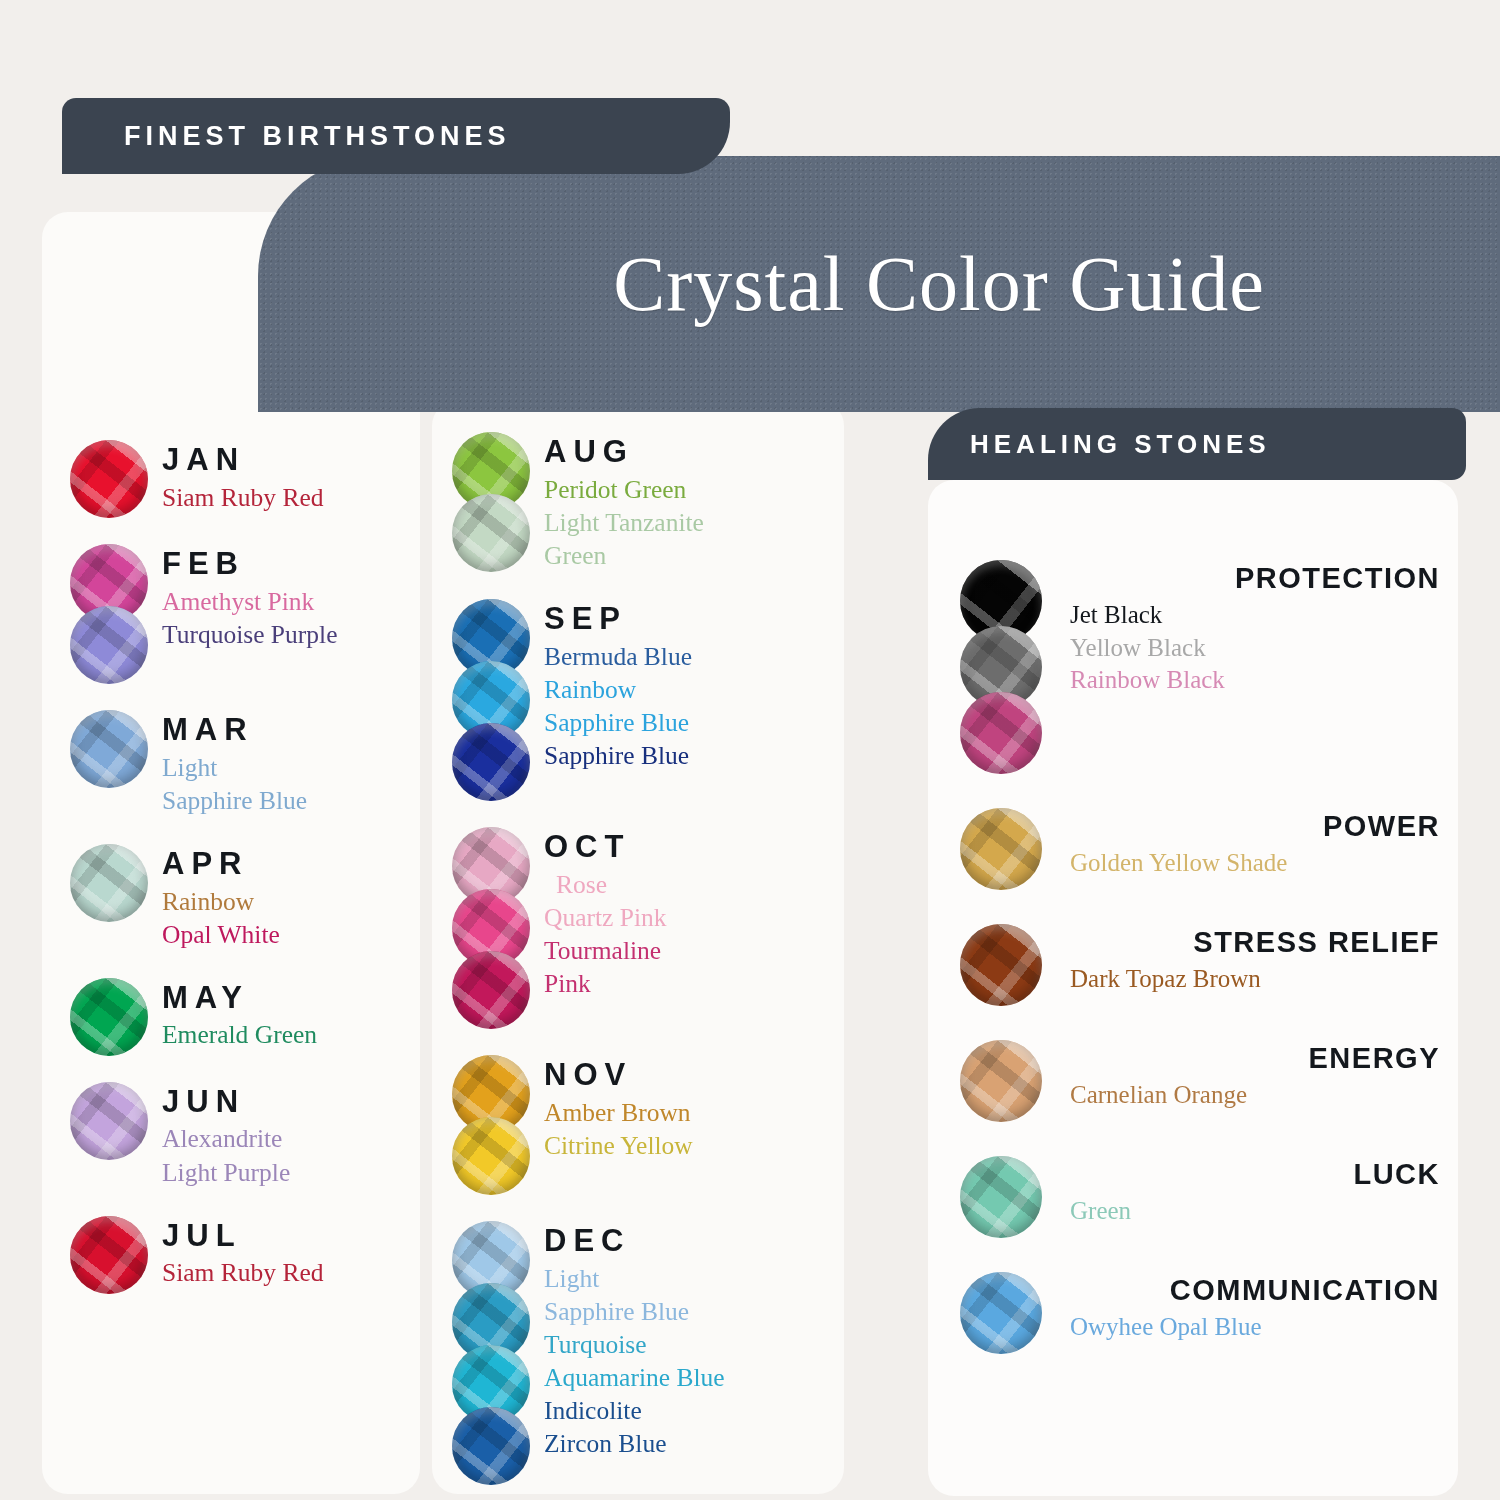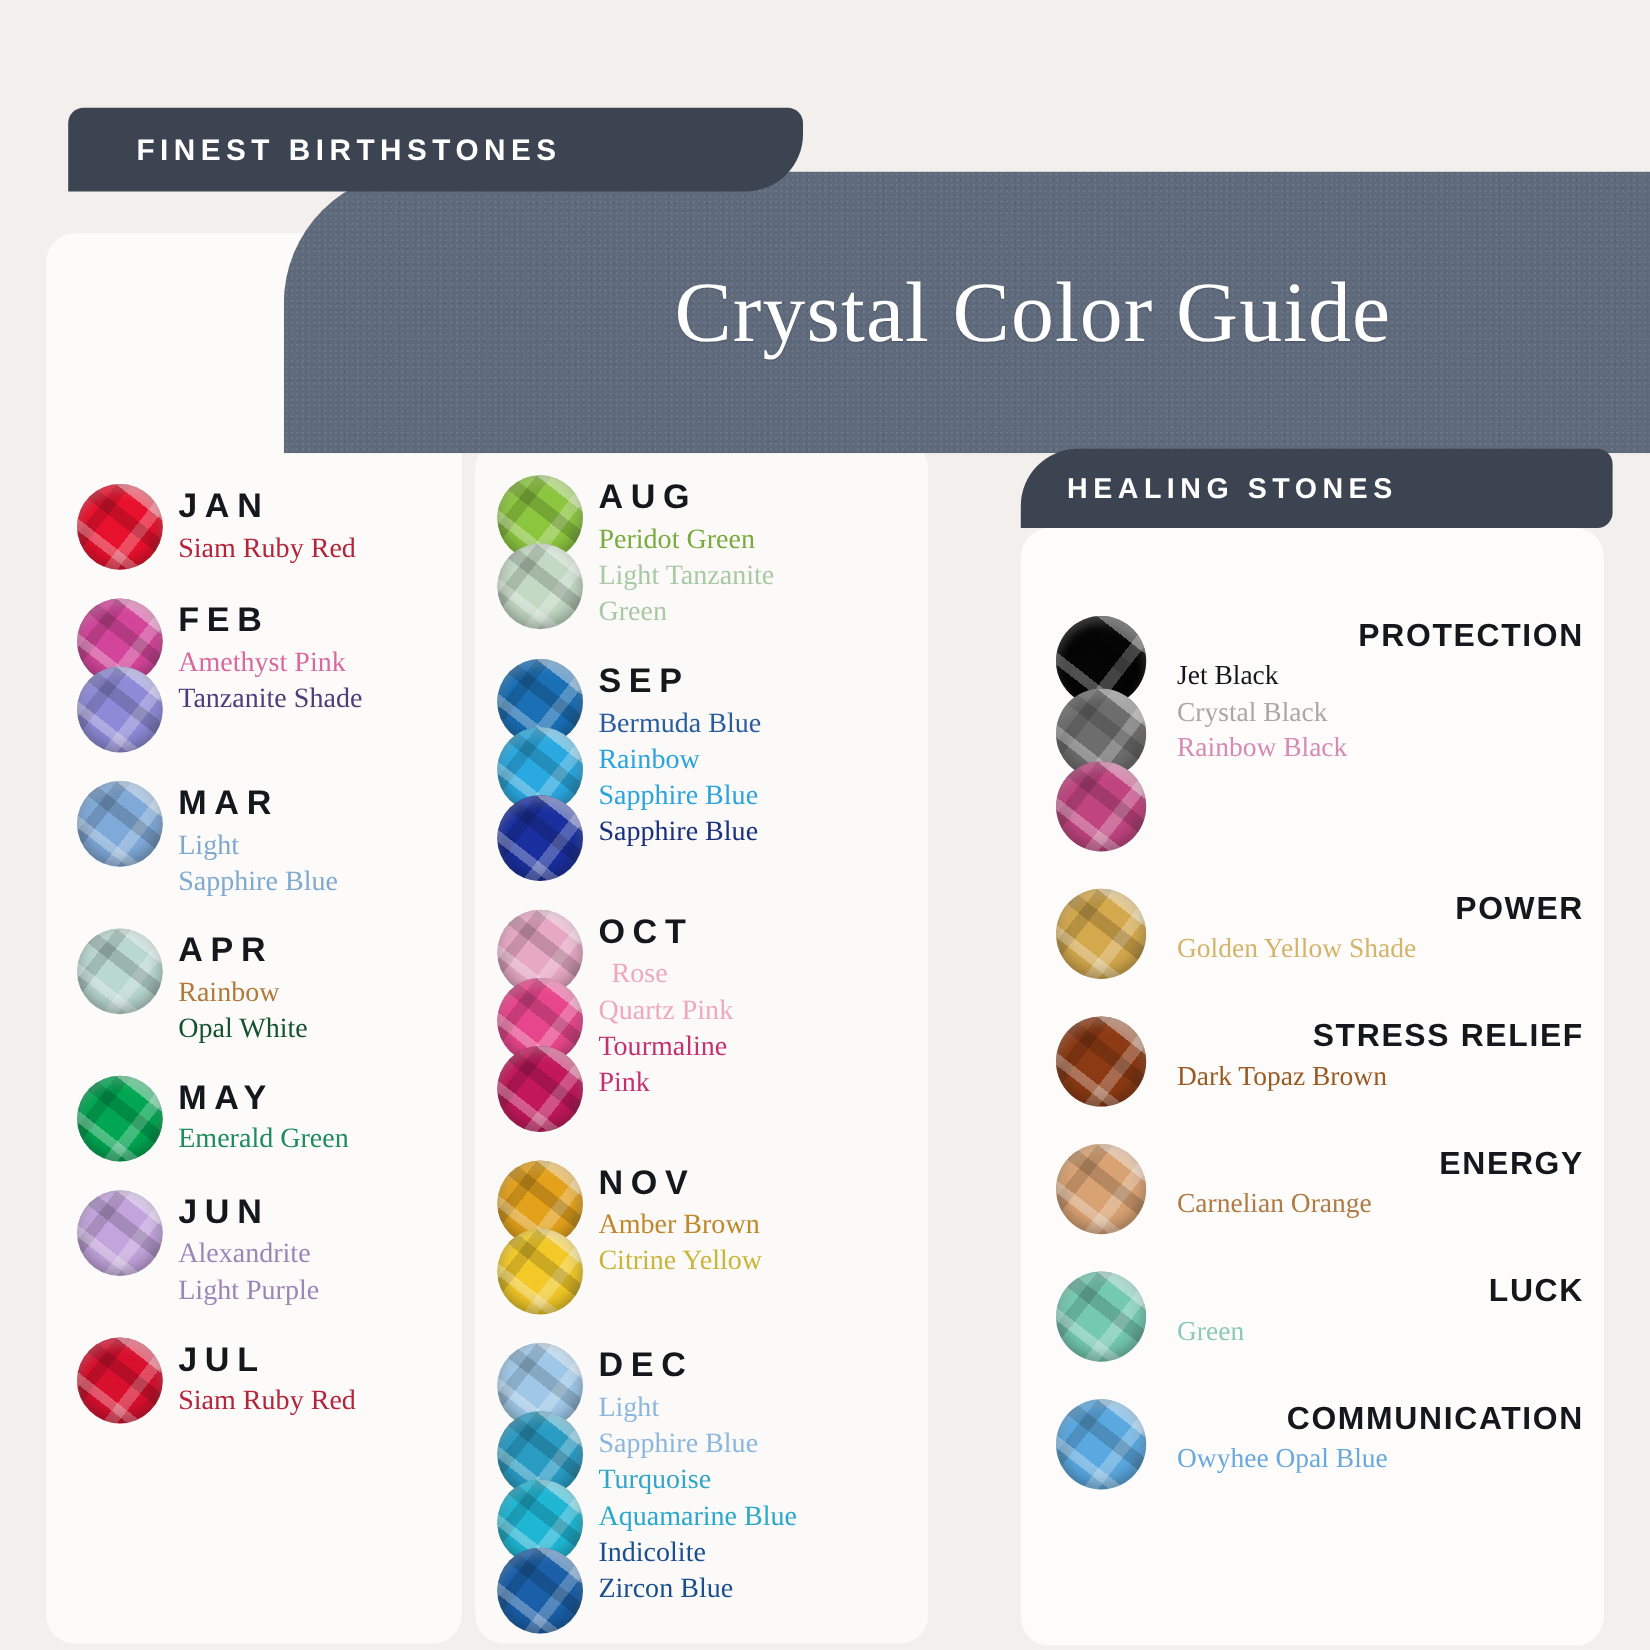--- a/index.html
+++ b/index.html
@@ -164,41 +164,41 @@
         </div>
       </div>
       <div class="entry">
         <div class="gems">
           <div class="gem" style="background: rgb(211, 69, 154);"></div>
           <div class="gem" style="background: rgb(142, 138, 216);"></div>
         </div>
         <div class="txt">
           <div class="label">FEB</div>
           <div class="sub" style="color: rgb(216, 105, 159);">Amethyst Pink</div>
-          <div class="sub" style="color: rgb(74, 63, 122);">Tanzanite Shade</div>
+          <div class="sub" style="color: rgb(74, 63, 122);">Turquoise Purple</div>
         </div>
       </div>
       <div class="entry">
         <div class="gems">
           <div class="gem" style="background: rgb(127, 169, 216);"></div>
         </div>
         <div class="txt">
           <div class="label">MAR</div>
           <div class="sub" style="color: rgb(127, 169, 207);">Light</div>
           <div class="sub" style="color: rgb(127, 169, 207);">Sapphire Blue</div>
         </div>
       </div>
       <div class="entry">
         <div class="gems">
           <div class="gem" style="background: rgb(185, 216, 207);"></div>
         </div>
         <div class="txt">
           <div class="label">APR</div>
           <div class="sub" style="color: rgb(176, 122, 60);">Rainbow</div>
-          <div class="sub" style="color: #14532d;">Opal White</div>
+          <div class="sub" style="color: #be185d;">Opal White</div>
         </div>
       </div>
       <div class="entry">
         <div class="gems">
           <div class="gem" style="background: rgb(0, 166, 81);"></div>
         </div>
         <div class="txt">
           <div class="label">MAY</div>
           <div class="sub" style="color: rgb(31, 139, 95);">Emerald Green</div>
         </div>
@@ -296,21 +296,21 @@
   <div class="col" id="col-right">
       <div class="entry">
         <div class="gems">
           <div class="gem" style="background: rgb(5, 5, 5);"></div>
           <div class="gem" style="background: rgb(109, 109, 109);"></div>
           <div class="gem" style="background: rgb(192, 68, 127);"></div>
         </div>
         <div class="txt">
           <div class="label tight">PROTECTION</div>
           <div class="sub" style="color: rgb(20, 24, 29);">Jet Black</div>
-          <div class="sub" style="color: rgb(168, 168, 168);">Crystal Black</div>
+          <div class="sub" style="color: rgb(168, 168, 168);">Yellow Black</div>
           <div class="sub" style="color: rgb(214, 138, 180);">Rainbow Black</div>
         </div>
       </div>
       <div class="entry">
         <div class="gems">
           <div class="gem" style="background: rgb(212, 168, 76);"></div>
         </div>
         <div class="txt">
           <div class="label tight">POWER</div>
           <div class="sub" style="color: rgb(211, 180, 106);">Golden Yellow Shade</div>

